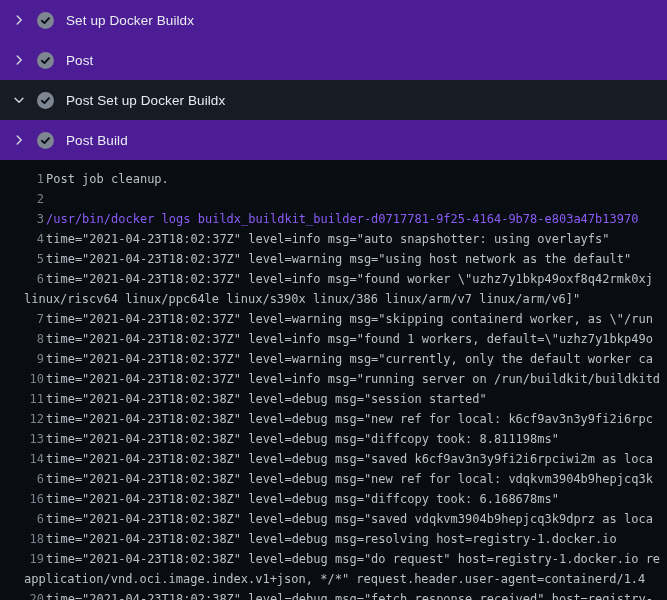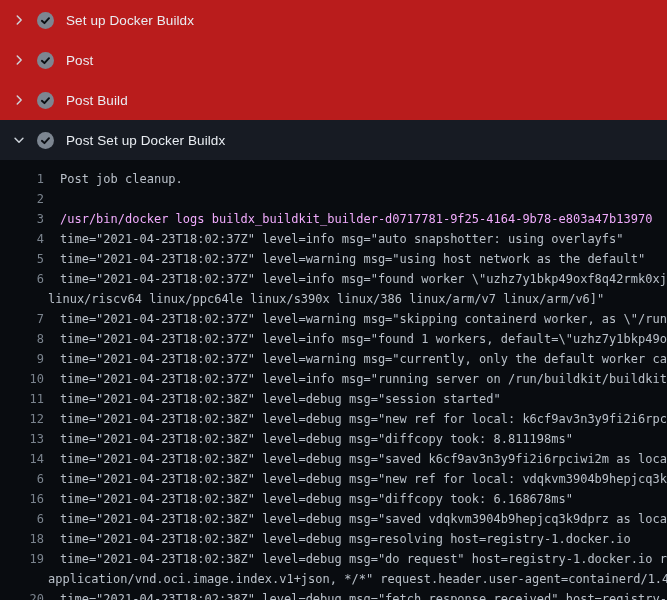--- a/index.html
+++ b/index.html
@@ -4,21 +4,21 @@
 <style>
   html, body { margin: 0; padding: 0; }
   body {
     width: 667px; height: 600px; overflow: hidden;
     background: #0b0e13;
     font-family: "Liberation Sans", sans-serif;
   }
   .app { width: 667px; height: 600px; overflow: hidden; display: flex; flex-direction: column; }
 
   
-  .steps { background: #b91c1c; }
+  .steps { background: #4c1d95; }
   .step {
     height: 40px; display: flex; align-items: center;
     padding-left: 12px; cursor: pointer; user-select: none;
   }
   .step.expanded { background: #171b23; }
   .chev { width: 14px; height: 14px; flex: 0 0 14px; display: flex; align-items: center; justify-content: center; }
   .chev svg { display: block; }
   .check { width: 17px; height: 17px; flex: 0 0 17px; margin-left: 11px; }
   .step-label {
     margin-left: 12px; color: #e9edf2; font-size: 13.5px; letter-spacing: .1px;
@@ -29,24 +29,24 @@
     flex: 1 1 auto; background: #090c10; overflow: hidden;
     padding-top: 9px;
     font-family: "DejaVu Sans Mono", "Liberation Mono", monospace;
     font-size: 12px; line-height: 20px;
   }
   .log-row { display: flex; height: 20px; white-space: pre; }
   .ln {
     width: 44px; flex: 0 0 44px; text-align: right;
     color: #7b848e; cursor: pointer;
   }
-  .lt { margin-left: 16px; color: #b9c0c9; }
-  .lt.cmd { color: #f0abfc; }
+  .lt { margin-left: 2px; color: #b9c0c9; }
+  .lt.cmd { color: #8b5cf6; }
   .lt.grp { cursor: pointer; }
-  .lt.cont { margin-left: 48px; }
+  .lt.cont { margin-left: 24px; }
   .tri { display: inline-block; font-size: 9px; transform: translateY(-1px); margin-right: 7px; color: #b9c0c9; }
 </style>
 </head>
 <body>
 
 <div class="app">
 
   <div class="steps">
 
     <div class="step">
@@ -72,48 +72,48 @@
       </span>
       <span class="check">
         <svg width="17" height="17" viewBox="0 0 16 16">
             <circle cx="8" cy="8" r="8" fill="#7d8691"></circle>
             <path d="M4.6 8.3 L7 10.5 L11.3 5.8" fill="none" stroke="#0b0e13" stroke-width="1.8" stroke-linecap="round" stroke-linejoin="round"></path>
           </svg>
       </span>
       <span class="step-label">Post</span>
     </div>
 
+    <div class="step expanded">
+      <span class="chev">
+        <svg width="14" height="14" viewBox="0 0 16 16">
+            <path d="M3.5 6 L8 10.5 L12.5 6" fill="none" stroke="#cdd3da" stroke-width="1.7" stroke-linecap="round" stroke-linejoin="round"></path>
+          </svg>
+      </span>
+      <span class="check">
+        <svg width="17" height="17" viewBox="0 0 16 16">
+            <circle cx="8" cy="8" r="8" fill="#7d8691"></circle>
+            <path d="M4.6 8.3 L7 10.5 L11.3 5.8" fill="none" stroke="#0b0e13" stroke-width="1.8" stroke-linecap="round" stroke-linejoin="round"></path>
+          </svg>
+      </span>
+      <span class="step-label">Post Set up Docker Buildx</span>
+    </div>
+
     <div class="step">
       <span class="chev">
         <svg width="14" height="14" viewBox="0 0 16 16">
             <path d="M6 3.5 L10.5 8 L6 12.5" fill="none" stroke="#cdd3da" stroke-width="1.7" stroke-linecap="round" stroke-linejoin="round"></path>
           </svg>
       </span>
       <span class="check">
         <svg width="17" height="17" viewBox="0 0 16 16">
             <circle cx="8" cy="8" r="8" fill="#7d8691"></circle>
             <path d="M4.6 8.3 L7 10.5 L11.3 5.8" fill="none" stroke="#0b0e13" stroke-width="1.8" stroke-linecap="round" stroke-linejoin="round"></path>
           </svg>
       </span>
       <span class="step-label">Post Build</span>
-    </div>
-
-    <div class="step expanded">
-      <span class="chev">
-        <svg width="14" height="14" viewBox="0 0 16 16">
-            <path d="M3.5 6 L8 10.5 L12.5 6" fill="none" stroke="#cdd3da" stroke-width="1.7" stroke-linecap="round" stroke-linejoin="round"></path>
-          </svg>
-      </span>
-      <span class="check">
-        <svg width="17" height="17" viewBox="0 0 16 16">
-            <circle cx="8" cy="8" r="8" fill="#7d8691"></circle>
-            <path d="M4.6 8.3 L7 10.5 L11.3 5.8" fill="none" stroke="#0b0e13" stroke-width="1.8" stroke-linecap="round" stroke-linejoin="round"></path>
-          </svg>
-      </span>
-      <span class="step-label">Post Set up Docker Buildx</span>
     </div>
 
   </div>
 
   <div class="log" id="log">
   <div class="log-row">
     <span class="ln">1</span>
     <span class="lt">Post job cleanup.</span>
   </div>
 

